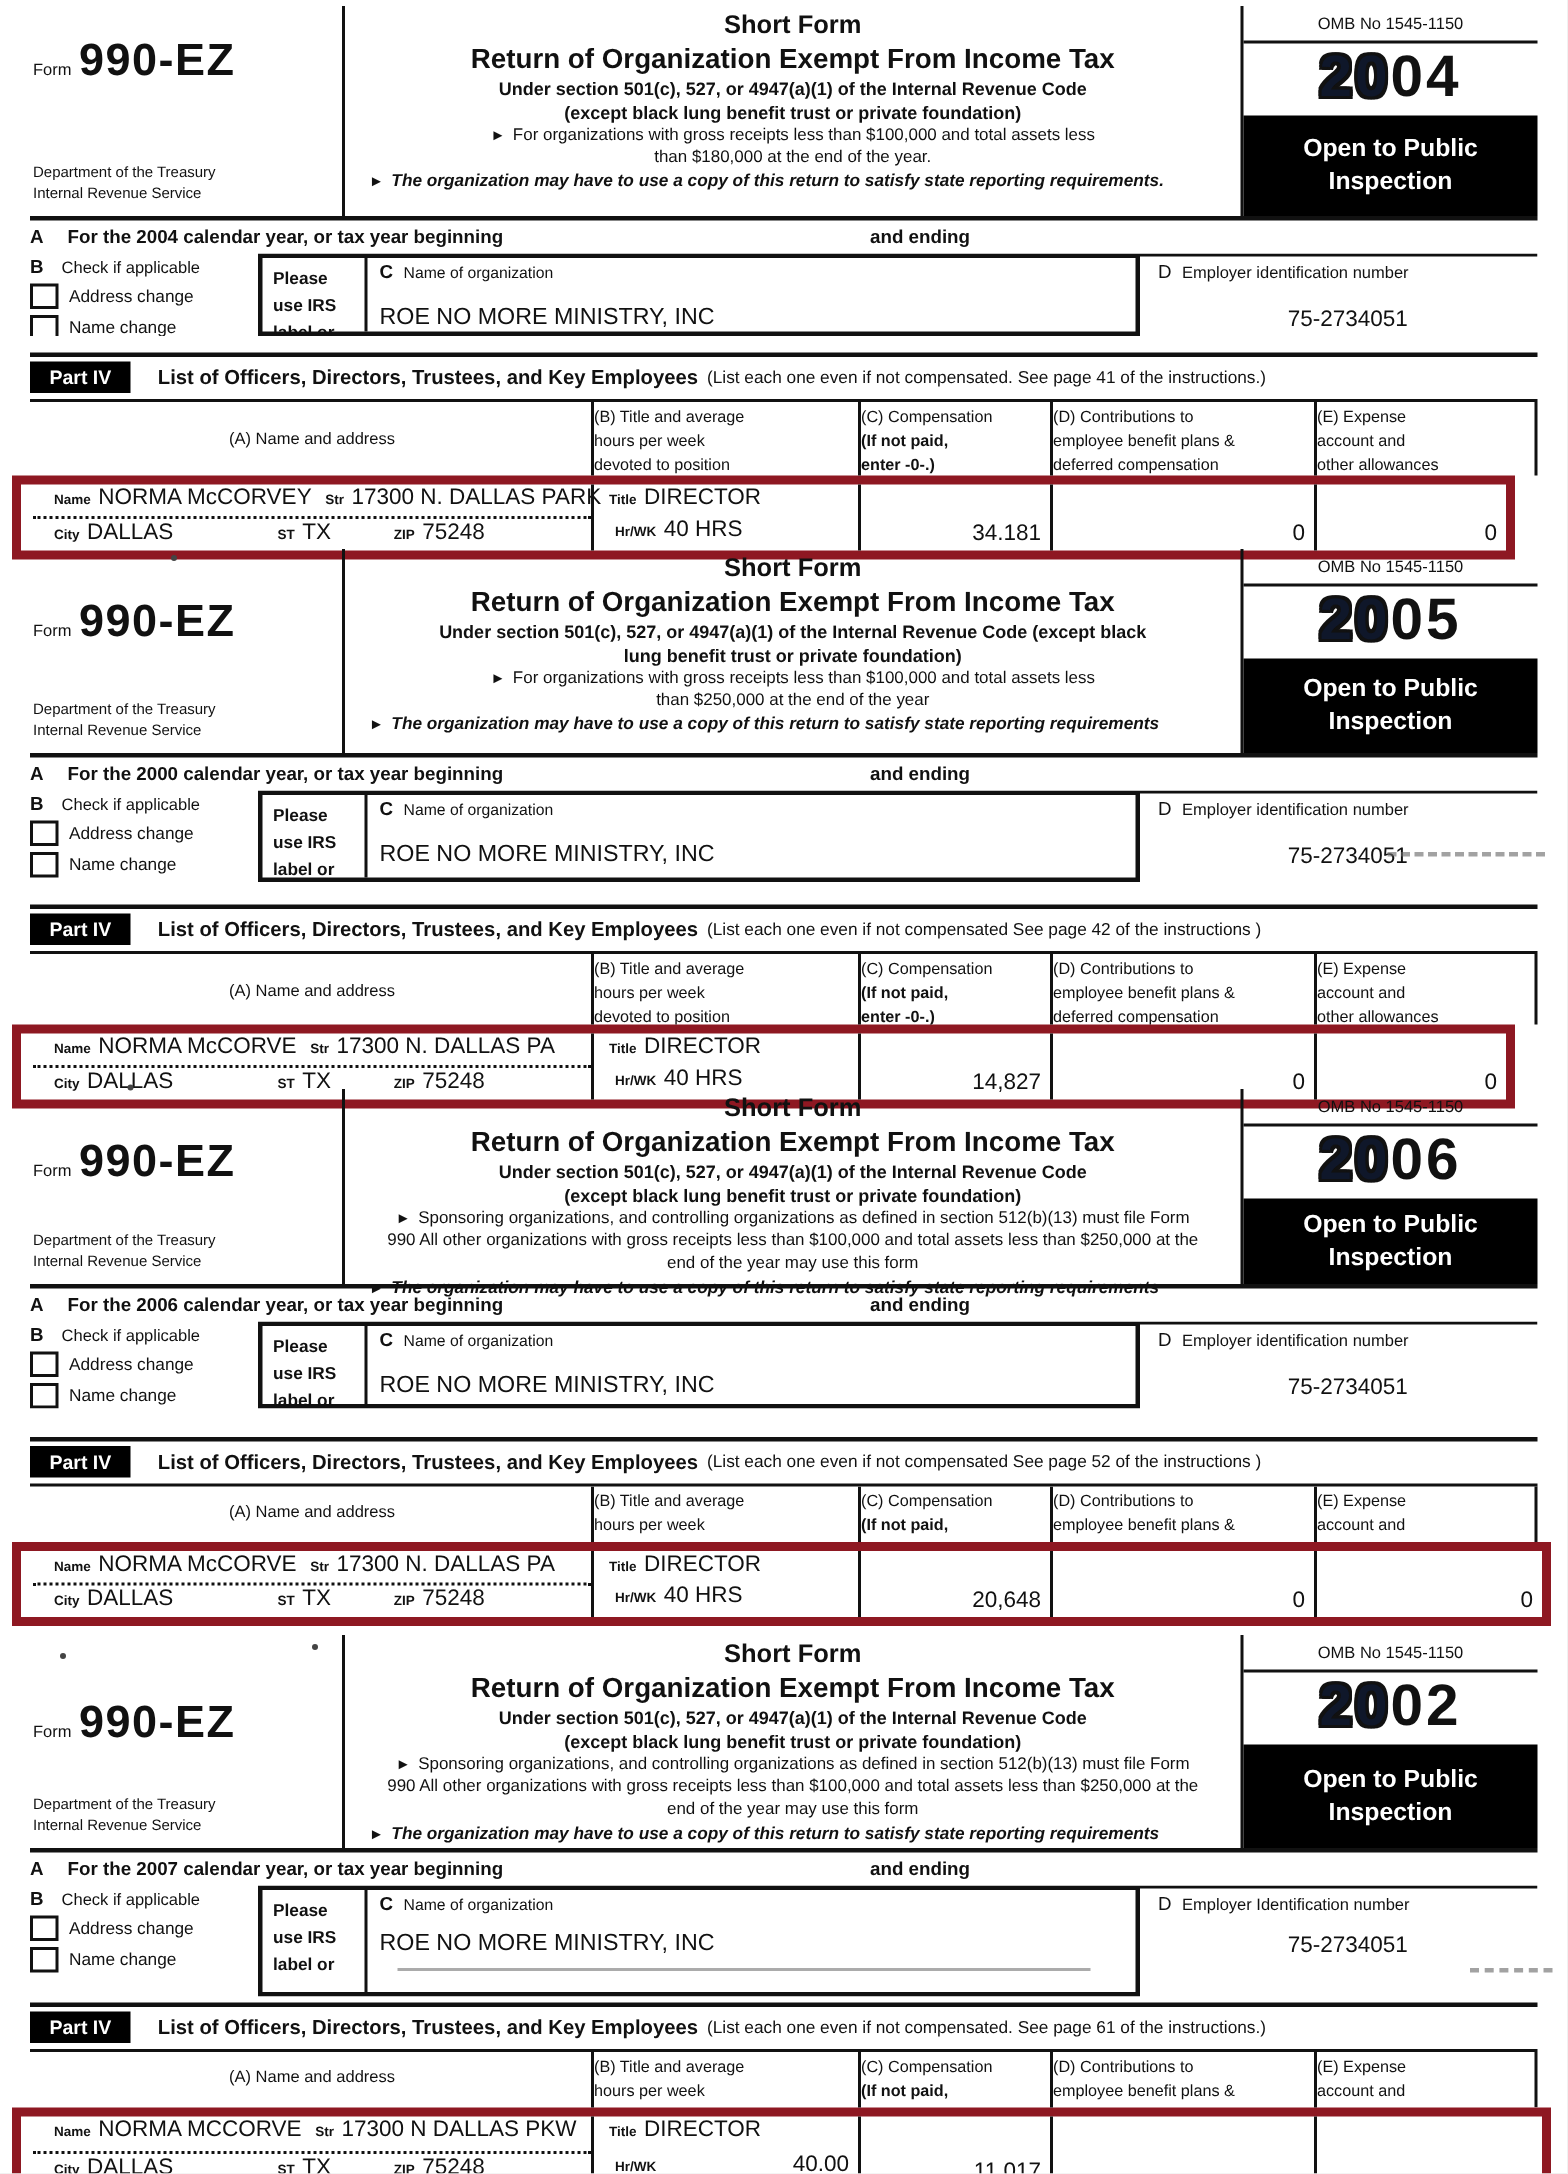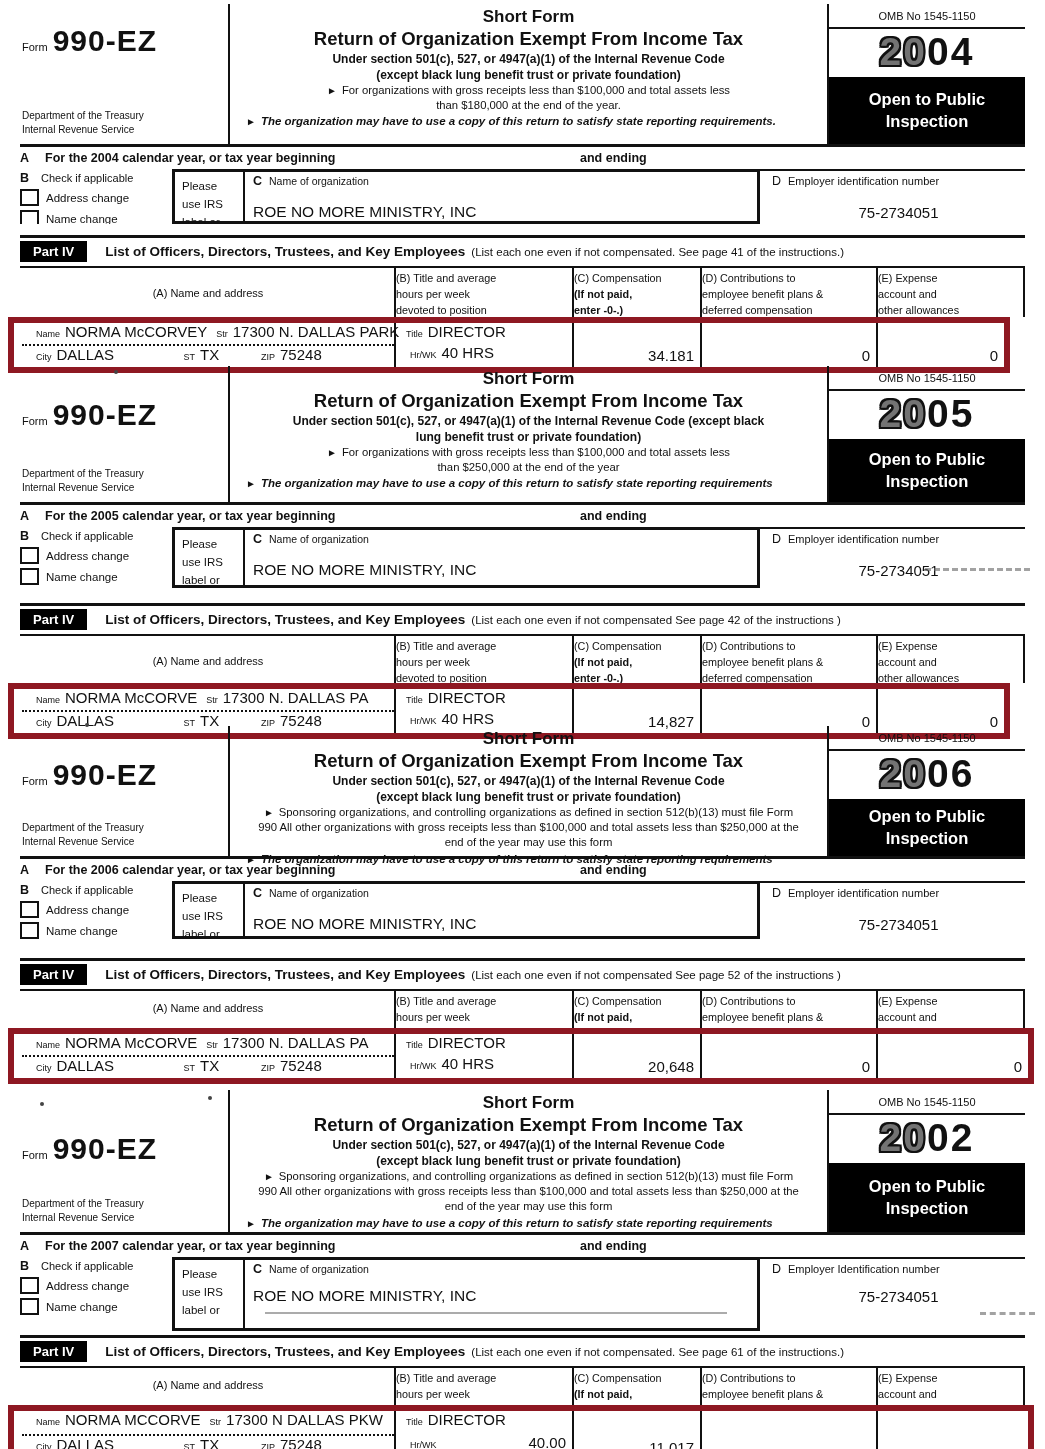--- a/index.html
+++ b/index.html
@@ -22,39 +22,39 @@
   .t1{font-weight:bold;font-size:17px;line-height:1.2}
   .t2{font-weight:bold;font-size:18.5px;line-height:1.25}
   .sub{font-weight:bold;font-size:12px;line-height:1.35}
   .bl{font-size:11.3px;line-height:1.35}
   .bl:empty{display:none}
   .ital{font-style:italic;font-weight:bold;font-size:11.5px;text-align:left;padding-left:10px;margin-top:2px}
   .arrow{margin-right:5px;font-style:normal;font-size:10px}
   .hdr-right{width:198px;border-left:2.5px solid #111;display:flex;flex-direction:column;box-sizing:border-box}
   .omb{font-size:11px;text-align:center;padding:6px 0 5px;border-bottom:2px solid #111;white-space:nowrap}
   .year{text-align:center;font-size:39px;font-weight:bold;line-height:1.18;letter-spacing:2px}
-  .yr-o{color:#737373;text-shadow:-2px -2px 0 #111,2px -2px 0 #111,-2px 2px 0 #111,2px 2px 0 #111,-2px 0 0 #111,2px 0 0 #111,0 -2px 0 #111,0 2px 0 #111}
+  .yr-o{color:#0f172a;text-shadow:-2px -2px 0 #111,2px -2px 0 #111,-2px 2px 0 #111,2px 2px 0 #111,-2px 0 0 #111,2px 0 0 #111,0 -2px 0 #111,0 2px 0 #111}
   .openbox{background:#000;color:#fff;font-weight:bold;font-size:16.5px;text-align:center;flex:1;
            display:flex;align-items:center;justify-content:center;line-height:1.3;padding:2px 10px;margin-top:2px}
 
   
   .arow{position:relative;margin:0 20px;font-weight:bold;font-size:12.5px;padding:4px 0 2px;height:16px}
   .al{margin-right:16px}
   .ae{position:absolute;left:560px;top:4px}
 
   
   .bcd{display:flex;margin:0 20px;overflow:hidden;position:relative}
   .f0 .bcd{height:55px}.f1 .bcd{height:61px}.f2 .bcd{height:58px}.f3 .bcd{height:74px}
   .bcol{width:152px;padding-top:2px;box-sizing:border-box}
   .brow{font-size:11px;white-space:nowrap}
   .bl2{font-weight:bold;font-size:12.5px;margin-right:12px}
   .cb-row{display:flex;align-items:center;margin-top:4px;font-size:11.5px;white-space:nowrap}
   .cb{width:15px;height:13px;border:2px solid #111;margin-right:7px;flex:0 0 auto}
   .cbox{display:flex;border:3px solid #111;width:588px;box-sizing:border-box}
-  .please{width:70px;border-right:2px solid #111;font-weight:normal;font-size:11.5px;padding:6px 2px 0 7px;line-height:1.55;box-sizing:border-box}
+  .please{width:70px;border-right:2px solid #111;font-weight:bold;font-size:11.5px;padding:6px 2px 0 7px;line-height:1.55;box-sizing:border-box}
   .corg{flex:1;padding:2px 0 0 8px}
   .clabel{font-size:10.5px;white-space:nowrap}
   .cl{font-weight:bold;font-size:12.5px;margin-right:7px}
   .orgname{font-size:15.5px;margin-top:15px;white-space:nowrap}
   .f3 .orgname{margin-top:11px}
   .stub{border-top:2px solid #666;opacity:.55;margin:7px 30px 0 12px}
   .dcol{flex:1;border-top:2.5px solid #111;padding:3px 0 0 12px;box-sizing:border-box}
   .dlabel{font-size:11px;font-weight:normal;white-space:nowrap}
   .dl{margin-right:7px;font-size:12.5px}
   .ein{font-size:15px;text-align:center;margin-top:16px}
@@ -81,21 +81,21 @@
   .redbox{box-sizing:border-box;border:6px solid #8e1822;margin-left:8px;width:1002px;background:#fff}
   .f2 .redbox,.f3 .redbox{width:1026px}
   .orow{display:grid;grid-template-columns:372px 178px 128px 176px 1fr;padding-left:8px;height:44px}
   .f3 .orow{height:48px}
   .oc{display:flex;flex-direction:column;box-sizing:border-box}
   .oB,.oC,.oD,.oE{border-left:2px solid #111}
   .l1,.l2{display:flex;align-items:baseline;height:21px;padding-left:14px;white-space:nowrap}
   .f3 .l1,.f3 .l2{height:23px}
   .oA .l1{border-bottom:2px dotted #111}
   .oB .l1{padding-left:10px}
-  .sl{font-size:9px;font-weight:400;margin-right:5px}
+  .sl{font-size:9px;font-weight:700;margin-right:5px}
   .val{font-size:15px;margin-right:9px}
   .cityv{min-width:118px}
   .stv{min-width:52px}
   .hrs-r{margin-left:auto;padding-right:6px;margin-right:0}
   .hrs-r:empty{display:none}
   .num{margin-top:auto;text-align:right;font-size:15px;padding:0 6px 3px 0}
 
   
   .dot{position:absolute;width:4px;height:4px;background:#444;border-radius:50%}
   .smudge{position:absolute;border-top:3px dashed #666;opacity:.6}
@@ -255,21 +255,21 @@
 
         <div class="ital"><span class="arrow">►</span><span>The organization may have to use a copy of this return to satisfy state reporting requirements</span></div>
       </div>
       <div class="hdr-right">
         <div class="omb">OMB No  1545-1150</div>
         <div class="year"><span class="yr-o">20</span><span>05</span></div>
         <div class="openbox">Open to Public Inspection</div>
       </div>
     </div>
     <div class="arow">
-      <span class="al">A</span><span>For the 2005 calendar year, or tax year beginning</span>
+      <span class="al">A</span><span>For the 2000 calendar year, or tax year beginning</span>
       <span class="ae">and ending</span>
     </div>
     <div class="bcd">
       <div class="bcol">
         <div class="brow"><span class="bl2">B</span><span>Check if applicable</span></div>
         <div class="cb-row">
             <span class="cb"></span>
             <span>Address change</span>
           </div>
         <div class="cb-row">

